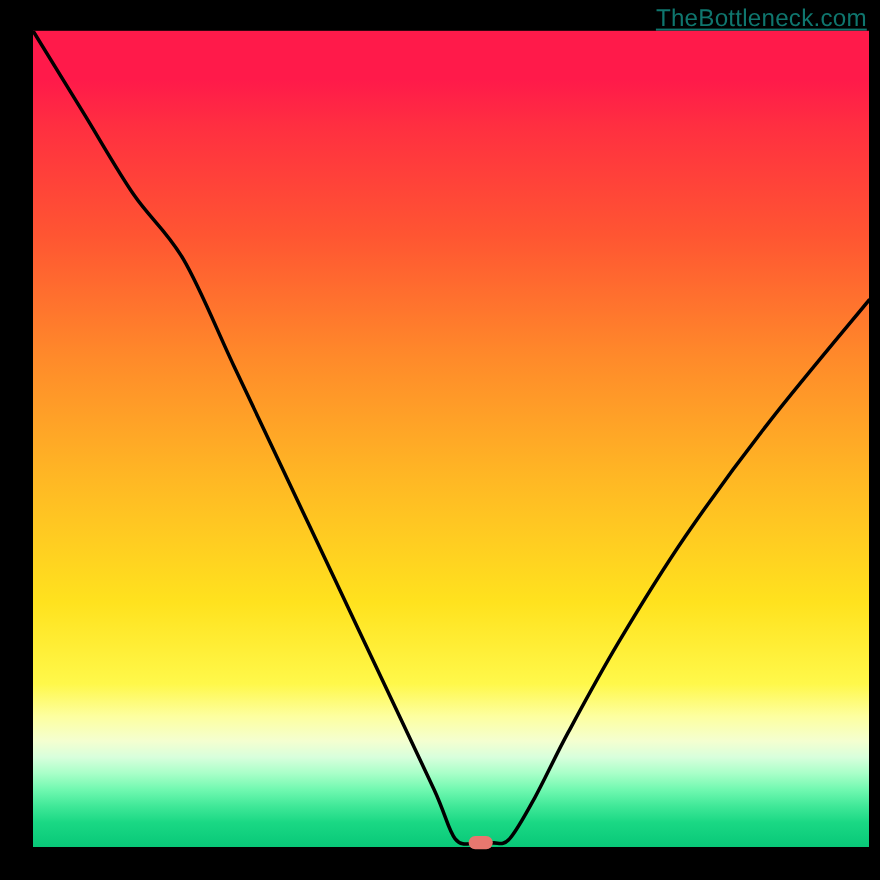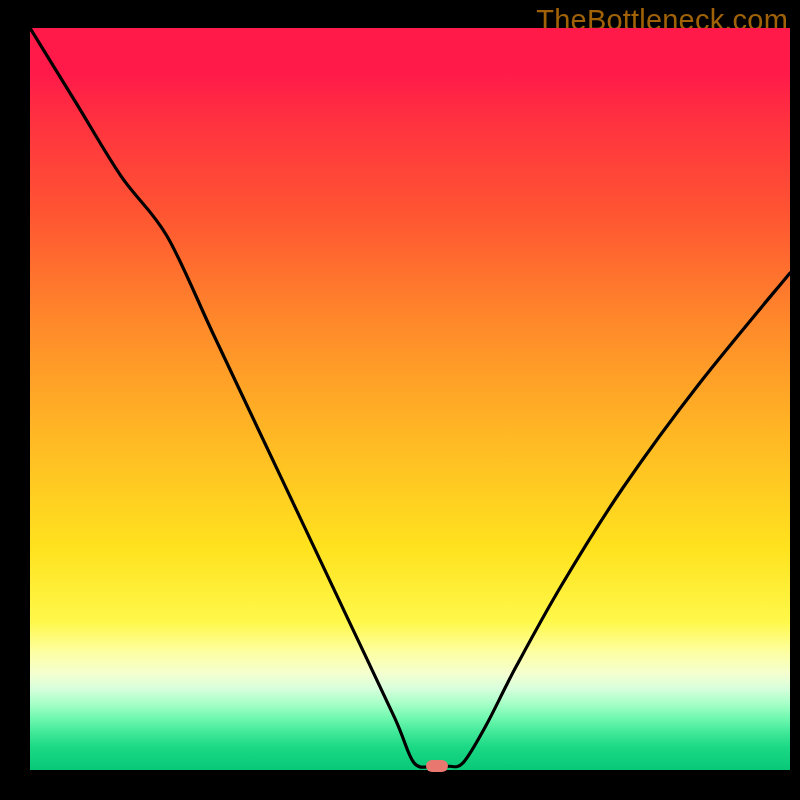--- a/index.html
+++ b/index.html
@@ -56,22 +56,22 @@
     height: 12px;
     border-radius: 6px;
     background: #e8776f;
     transform: translate(-50%, -50%);
   }
   .watermark {
     position: absolute;
     top: 4px;
     right: 12px;
     font-family: Arial, Helvetica, sans-serif;
-    font-size: 29px;
-    color: #a16207;
+    font-size: 22px;
+    color: #0f766e;
     letter-spacing: 0.2px;
     text-decoration: underline;
   }
 </style>
 </head>
 <body>
 
 <div class="watermark">TheBottleneck.com</div>
 
 <div class="frame">

